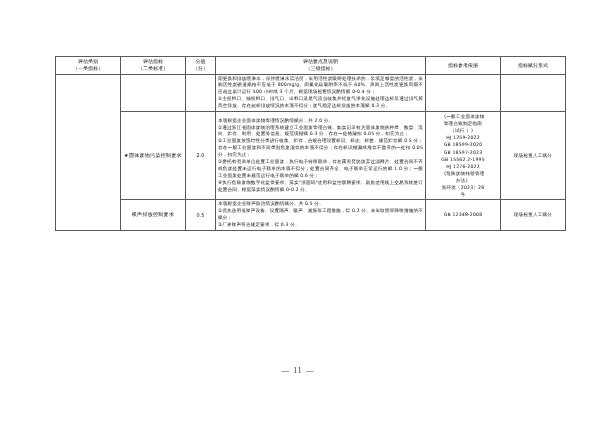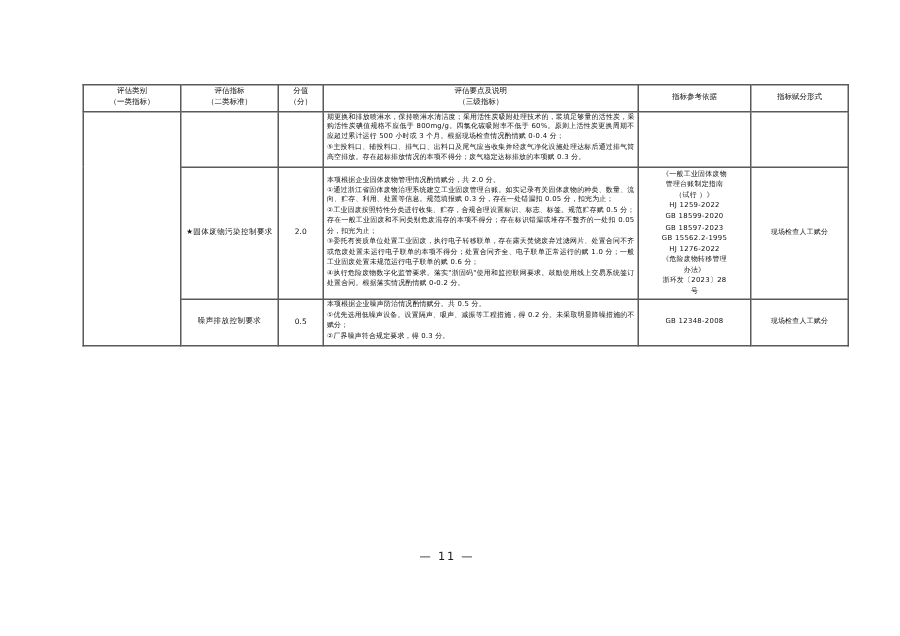--- a/index.html
+++ b/index.html
@@ -99,20 +99,21 @@
   }
   .page-number {
     position: absolute;
     left: 0;
     top: 366px;
     width: 596px;
     text-align: center;
     font-size: 7.5px;
     letter-spacing: 1.2px;
     color: #1a1a1a;
+    font-family: Liberation Serif, serif;
   }
 </style>
 </head>
 <body>
 
 <div class="page">
 
   <div class="table-wrap">
     <table class="grid">
       <colgroup>

